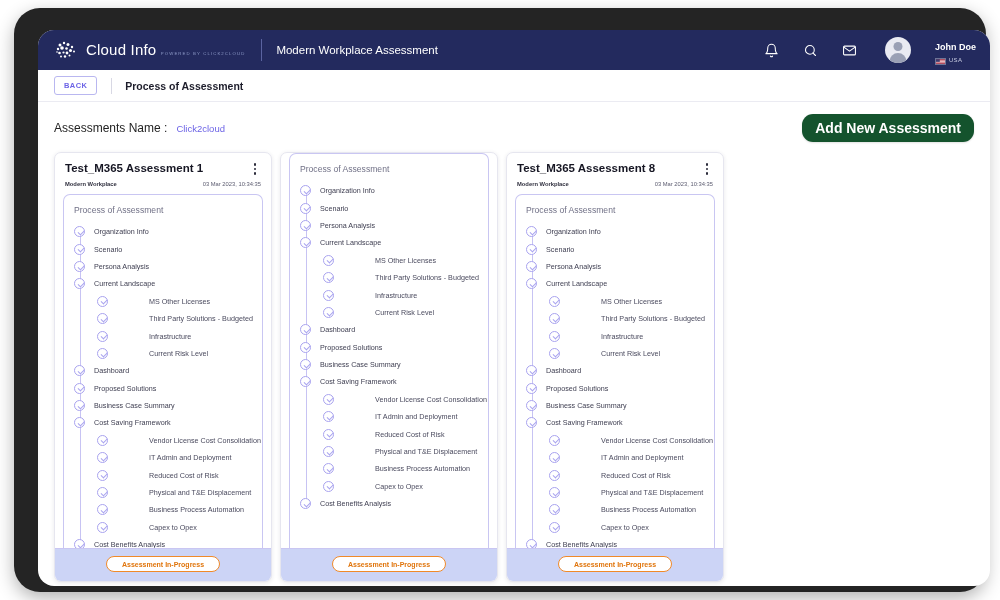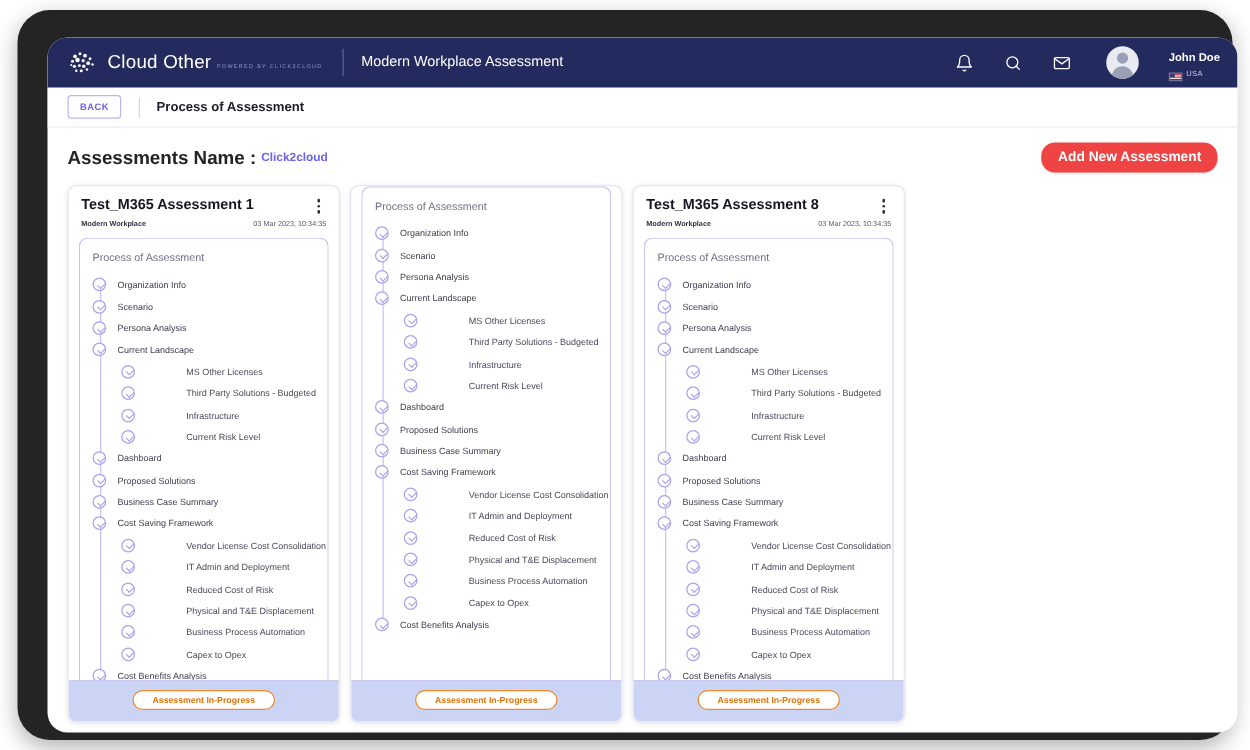--- a/index.html
+++ b/index.html
@@ -95,29 +95,29 @@
     cursor: pointer;
   }
   .sub-sep { width: 1px; height: 16px; background: #d8d8e4; margin: 0 13px 0 14px; }
   .sub-title { font-size: 10.5px; font-weight: 700; color: #1d1d2b; }
 
   
   .name-row {
     display: flex; align-items: center;
     padding: 12px 16px 10px 16px;
   }
-  .name-label { font-size: 15px; font-weight: 700; color: #232323; }
+  .name-label { font-size: 12px; font-weight: 400; color: #232323; }
   .name-value {
-    font-size: 9.5px; font-weight: 700; color: #6c63e6; margin-left: 4px;
+    font-size: 9.5px; font-weight: 400; color: #6c63e6; margin-left: 9px;
     cursor: pointer;
   }
   .add-btn {
     margin-left: auto;
-    background: #ef4444; color: #ffffff;
-    font-size: 11px; font-weight: 700;
+    background: #14532d; color: #ffffff;
+    font-size: 14px; font-weight: 700;
     border: none; border-radius: 11px;
     padding: 6px 13px; cursor: pointer;
     box-shadow: 0 1px 2px rgba(0,0,0,.12);
   }
 
   
   .cards {
     display: flex; gap: 8px;
     padding: 0 16px;
   }
@@ -234,21 +234,21 @@
               <circle cx="13" cy="14" r="1.4"></circle>
                 <circle cx="7" cy="17.5" r="1"></circle>
               <circle cx="11" cy="17.5" r="1.2"></circle>
                 <circle cx="15.5" cy="16.5" r="1"></circle>
               <circle cx="20" cy="12.5" r="1"></circle>
                 <circle cx="3" cy="13" r=".8"></circle>
             </g>
           </svg>
         </span>
         <span class="brand-text">
-          <span class="brand-title">Cloud Other</span>
+          <span class="brand-title">Cloud Info</span>
           <span class="brand-sub">Powered by Click2Cloud</span>
         </span>
       </div>
       <span class="nav-sep"></span>
       <span class="nav-page-title">Modern Workplace Assessment</span>
 
       <div class="topbar-right">
         <span>
           <svg class="nav-icon" viewBox="0 0 24 24" fill="none" stroke="#ffffff" stroke-width="1.7" stroke-linecap="round" stroke-linejoin="round">
             <path d="M18 8a6 6 0 1 0-12 0c0 7-3 9-3 9h18s-3-2-3-9"></path>

